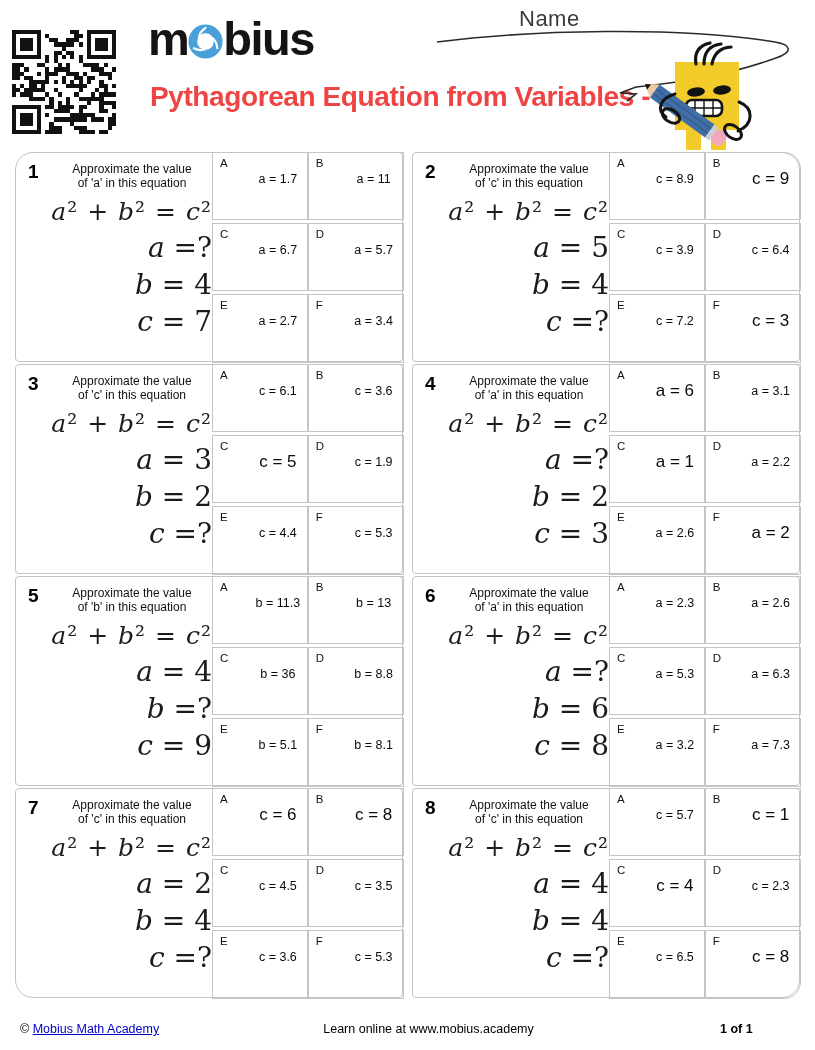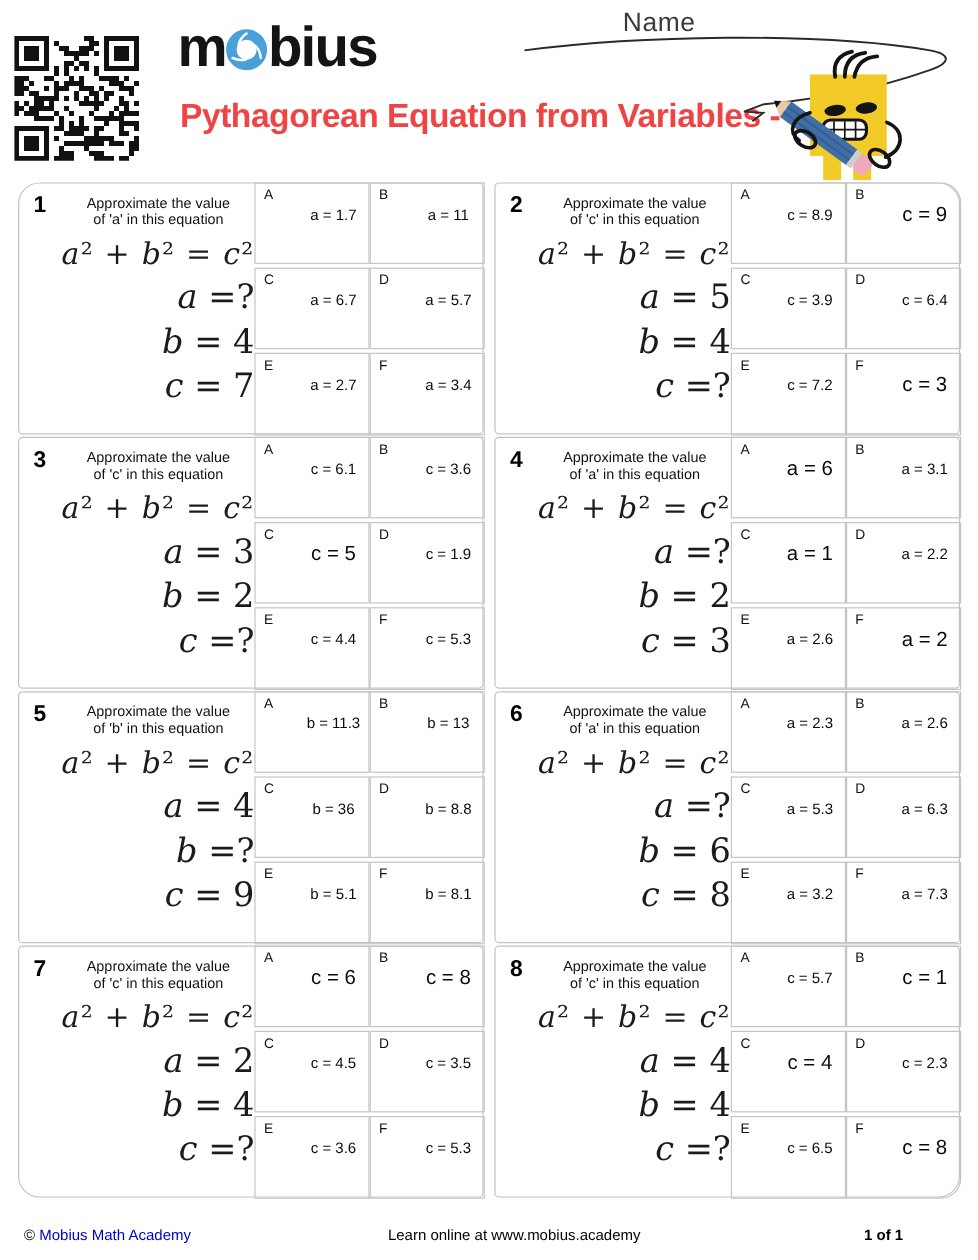--- a/index.html
+++ b/index.html
@@ -40,21 +40,21 @@
   .ans-cell{position:relative;border:1.2px solid #c5c5c5;box-sizing:border-box;
             display:flex;align-items:center;justify-content:center;padding-bottom:14px;}
   .ans-cell.r-tr{border-top-right-radius:17px;}
   .ans-cell.r-br{border-bottom-right-radius:17px;}
   .ans-letter{position:absolute;top:4px;left:7px;font-size:11.5px;color:#111;}
   .ans-value{font-size:12.5px;color:#0a0a0a;margin-left:36px;}
   .ans-value.large{font-size:17px;}
   
   .footer{position:absolute;left:0;top:1022px;width:815px;font-size:12.5px;}
   .footer .f-left{position:absolute;left:20px;top:0;}
-  .footer .f-link{color:#0000cc;cursor:pointer;}
+  .footer .f-link{color:#0000cc;text-decoration:underline;cursor:pointer;}
   .footer .f-center{position:absolute;left:0;right:0;text-align:center;top:0;margin-left:42px;}
   .footer .f-right{position:absolute;left:720px;top:0;font-weight:bold;}
 </style>
 </head>
 <body style="--brand-blue: #4aa0d8; --mascot-yellow: #f3cb29; --pencil-blue: #3f6fa6; --pencil-wood: #ecc9a2; --eraser-pink: #f0a8bc;">
 
 <svg class="qr" id="qr-svg" viewBox="0 0 25 25" style="shape-rendering:crispEdges">
     <g fill="#111111">
       <rect x="0" y="0" width="1" height="1"></rect>
       <rect x="1" y="0" width="1" height="1"></rect>

